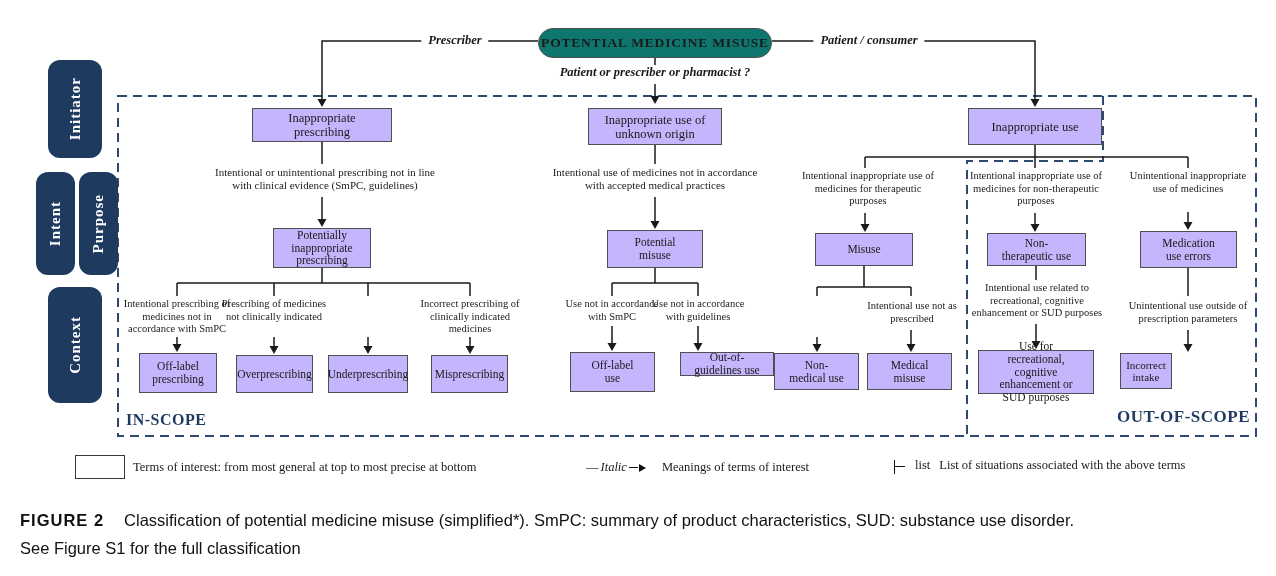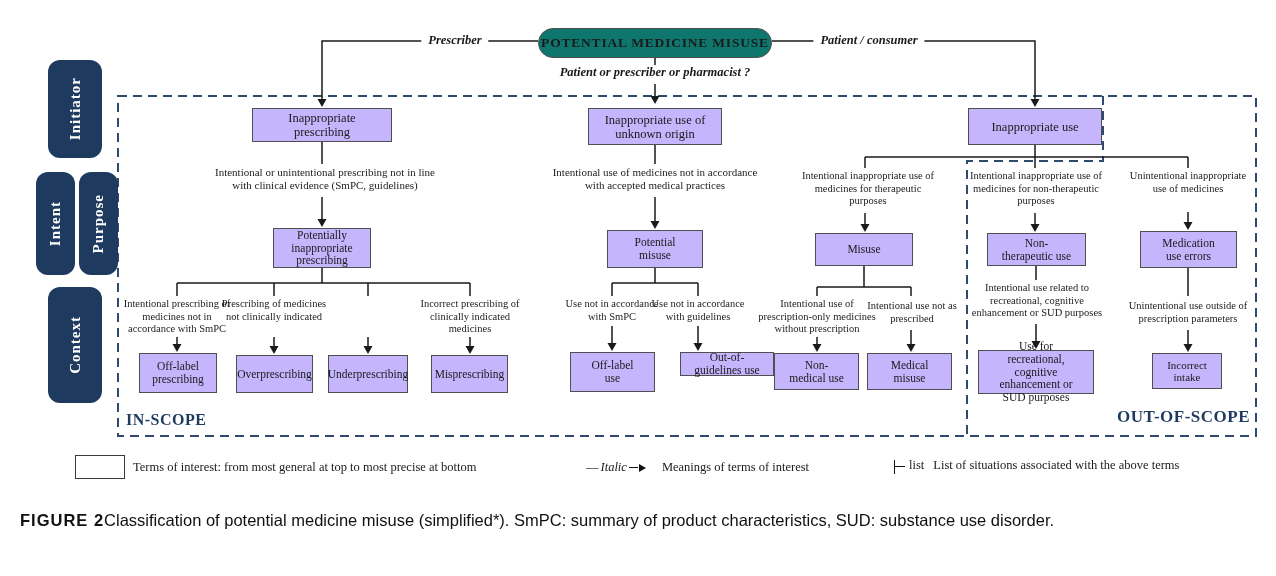--- a/index.html
+++ b/index.html
@@ -24,21 +24,21 @@
   .scope{position:absolute;color:#1e3a5f;font-weight:700;letter-spacing:0.5px;font-size:16px;white-space:nowrap;}
   .legend-row{position:absolute;display:flex;align-items:center;font-size:12.5px;white-space:nowrap;}
   .legend-box{position:absolute;box-sizing:border-box;border:1.2px solid #3a3a3a;background:#fff;}
   .tri{display:inline-block;width:0;height:0;border-top:4px solid transparent;
        border-bottom:4px solid transparent;border-left:7px solid #111;margin-left:1px;}
   .shortline{display:inline-block;width:9px;height:0;border-top:1.3px solid #111;}
   .lglyph{display:inline-block;width:12px;height:14px;border-left:1.6px solid #111;position:relative;top:1px;}
   .lglyph span{position:absolute;left:0;top:6px;width:10px;border-top:1.4px solid #111;}
   .caption{position:absolute;font-family:"Liberation Sans","DejaVu Sans",sans-serif;
            font-size:16.5px;line-height:1.7;color:#111;}
-  .caption .tag{font-weight:800;letter-spacing:1px;}
+  .caption .tag{font-weight:800;letter-spacing:1px;margin-right:20px;}
 </style>
 </head>
 <body>
 
 <div class="stage">
 
   <svg class="wires" width="1276" height="576" viewBox="0 0 1276 576">
 
     <path d="M118 96 H1256 V436 H118 Z" fill="none" stroke="#2e4a6e" stroke-width="2" stroke-dasharray="9 6"></path>
     <path d="M1103 96 V161 H967 V436" fill="none" stroke="#2e4a6e" stroke-width="2" stroke-dasharray="9 6"></path>
@@ -121,49 +121,49 @@
   <div class="box lg" style="left:968px;top:108px;width:134px;height:37px;">Inappropriate use</div>
 
   <div class="meaning" style="left:868px;top:170px;width:134px;">Intentional inappropriate use of medicines for therapeutic purposes</div>
   <div class="meaning" style="left:1036px;top:170px;width:134px;">Intentional inappropriate use of medicines for non-therapeutic purposes</div>
   <div class="meaning" style="left:1188px;top:170px;width:124px;">Unintentional inappropriate use of medicines</div>
 
   <div class="box" style="left:815px;top:233px;width:98px;height:33px;">Misuse</div>
   <div class="box" style="left:987px;top:233px;width:99px;height:33px;">Non-therapeutic use</div>
   <div class="box" style="left:1140px;top:231px;width:97px;height:37px;">Medication use errors</div>
 
-  <div class="meaning" style="left:817px;top:298px;width:118px;">Intentional use of prescription-only medicines without prescription</div>
   <div class="meaning" style="left:912px;top:300px;width:100px;">Intentional use not as prescribed</div>
   <div class="meaning" style="left:1037px;top:282px;width:142px;">Intentional use related to recreational, cognitive enhancement or SUD purposes</div>
   <div class="meaning" style="left:1188px;top:300px;width:138px;">Unintentional use outside of prescription parameters</div>
 
   <div class="box" style="left:774px;top:353px;width:85px;height:37px;">Non-medical use</div>
   <div class="box" style="left:867px;top:353px;width:85px;height:37px;">Medical misuse</div>
   <div class="box" style="left:978px;top:350px;width:116px;height:44px;">Use for recreational, cognitive enhancement or SUD purposes</div>
-  <div class="box" style="left:1152px;top:353px;width:70px;height:36px;font-size:11px;">Incorrect intake</div>
+  <div class="box" style="left:1120px;top:353px;width:52px;height:36px;font-size:11px;">Incorrect intake</div>
 
   <div class="scope" style="left:126px;top:411px;">IN-SCOPE</div>
   <div class="scope" style="left:1250px;top:407px;transform:translateX(-100%);font-size:17px;">OUT-OF-SCOPE</div>
 
   <div class="legend-box" style="left:75px;top:455px;width:50px;height:24px;"></div>
   <div class="legend-row" style="left:133px;top:460px;">
     <span>Terms of interest: from most general at top to most precise at bottom</span>
   </div>
   <div class="legend-row" style="left:586px;top:460px;">
     <span>—</span>
     <span style="font-style:italic;margin:0 2px;">Italic</span>
     <span class="shortline"></span>
     <span class="tri"></span>
     <span style="margin-left:16px;">Meanings of terms of interest</span>
   </div>
   <div class="legend-row" style="left:894px;top:458px;">
     <span class="lglyph">
         <span></span>
       </span>
-    <span style="margin-left:2px;">list</span>
+    <span style="margin-left:8px;">list</span>
     <span style="margin-left:9px;">List of situations associated with the above terms</span>
   </div>
 
   <div class="caption" style="left:20px;top:506px;width:1244px;">
     <span class="tag">FIGURE 2</span><span>Classification of potential medicine misuse (simplified*). SmPC: summary of product characteristics, SUD: substance use disorder.</span>
+    <div>See Figure S1 for the full classification</div>
   </div>
 
 </div>
 
 </body></html>

